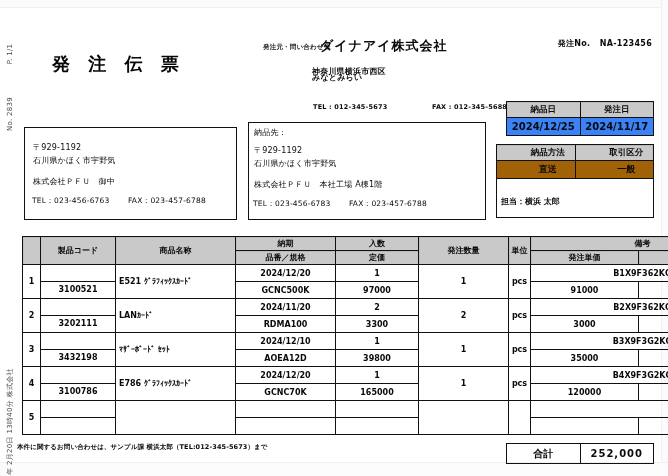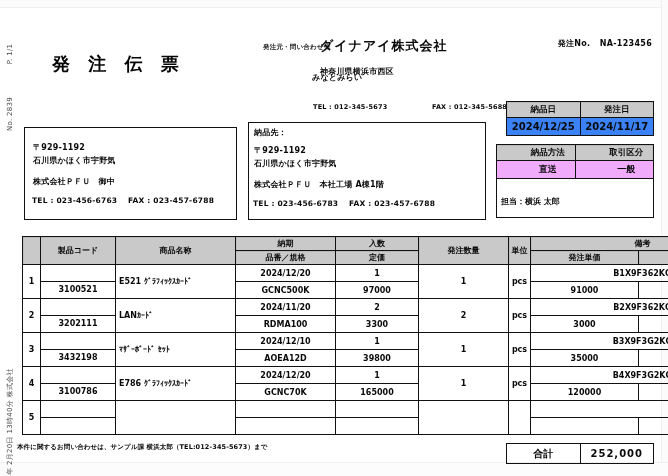--- a/index.html
+++ b/index.html
@@ -86,21 +86,21 @@
     position: absolute;
     left: 320px;
     top: 37px;
     font-size: 13px;
     font-weight: bold;
     letter-spacing: 1px;
     text-align: center;
   }
   .issuer-addr1 {
     position: absolute;
-    left: 320px;
+    left: 312px;
     top: 66px;
     font-size: 8px;
     font-weight: bold;
     letter-spacing: 0.2px;
   }
   .issuer-addr2 {
     position: absolute;
     left: 312px;
     top: 72px;
     font-size: 8px;
@@ -164,21 +164,21 @@
   .date-table td { height: 15px; }
   .date-table .val { height: 17px; font-size: 10px; background: #3b82f6; }
 
   
   .ship-table {
     left: 496px;
     top: 144px;
     width: 158px;
   }
   .ship-table td { height: 15px; padding-left: 24px; }
-  .ship-table .val { height: 17px; font-size: 9px; background: #f0abfc; }
+  .ship-table .val { height: 17px; font-size: 9px; background: #a16207; }
 
   
   .charge-box {
     position: absolute;
     left: 496px;
     top: 178px;
     width: 158px;
     height: 40px;
     border: 1px solid #111;
     border-top: none;
@@ -209,21 +209,21 @@
   }
   .deliver-box {
     left: 248px;
     top: 122px;
     width: 238px;
     height: 98px;
   }
   .addr-line {
     position: absolute;
     font-size: 8px;
-    font-weight: bold;
+    font-weight: normal;
     letter-spacing: 0.2px;
     white-space: nowrap;
   }
   .addr-line.small {
     font-size: 7.5px;
   }
 
   
   .items-table {
     position: absolute;

